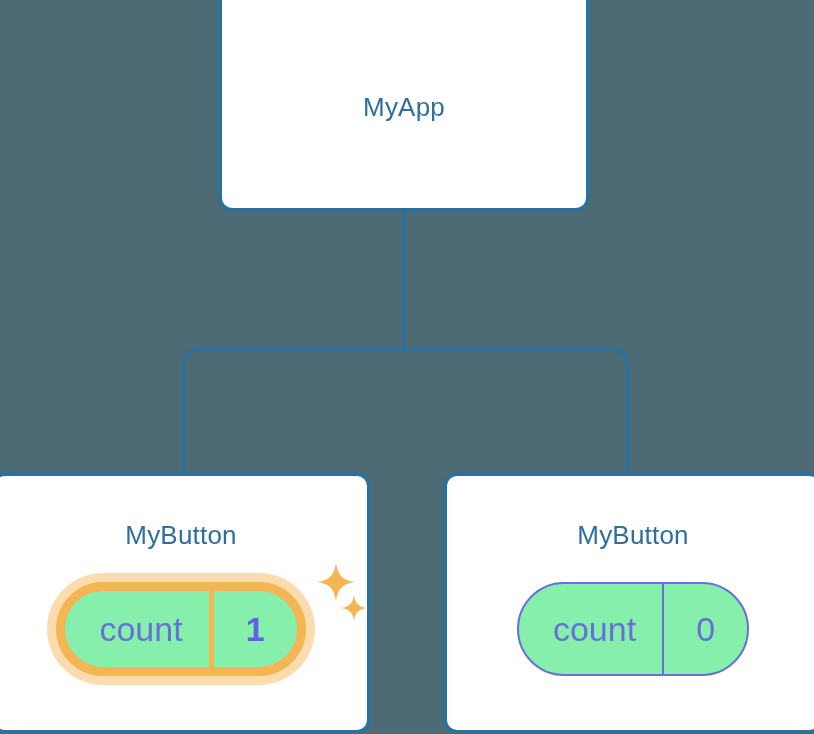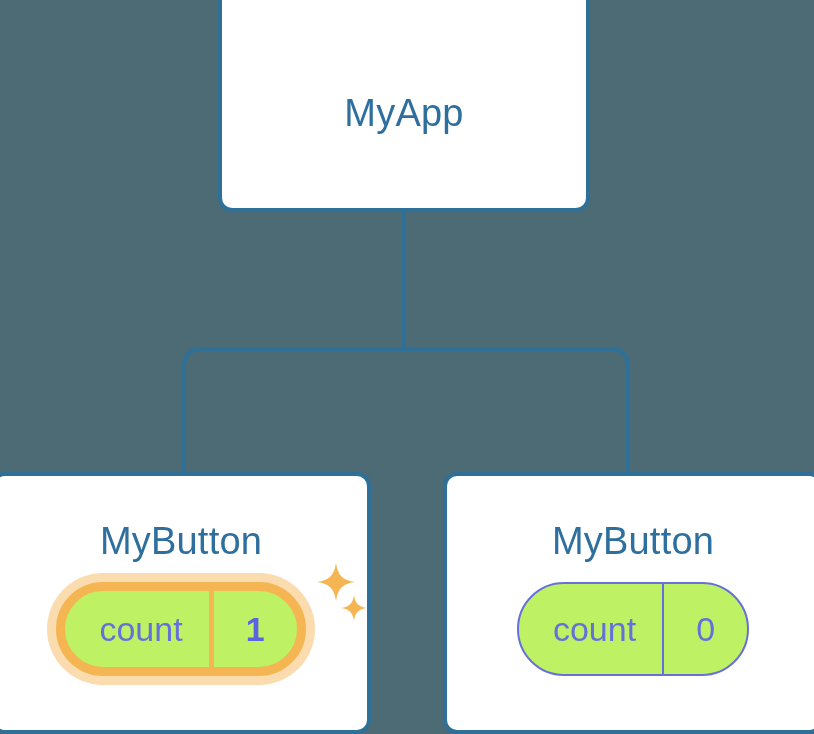--- a/index.html
+++ b/index.html
@@ -39,21 +39,21 @@
     box-sizing: border-box;
     z-index: 2;
   }
 
   .node-title {
     position: absolute;
     left: 0;
     right: 0;
     text-align: center;
     color: #2e6f9e;
-    font-size: 38px;
+    font-size: 26px;
     font-weight: 400;
     letter-spacing: 0.2px;
     white-space: nowrap;
   }
 
   
   #node-myapp {
     left: 218px;
     top: -26px;
     width: 372px;
@@ -97,21 +97,21 @@
     justify-content: center;
     align-items: center;
   }
 
   .pill {
     position: relative;
     display: flex;
     align-items: stretch;
     height: 94px;
     border-radius: 47px;
-    background: #bef264;
+    background: #86efac;
     box-sizing: border-box;
   }
 
   
   .pill.idle {
     border: 2px solid #6670d8;
   }
   .pill.idle .pill-key,
   .pill.idle .pill-val {
     color: #6670d8;

